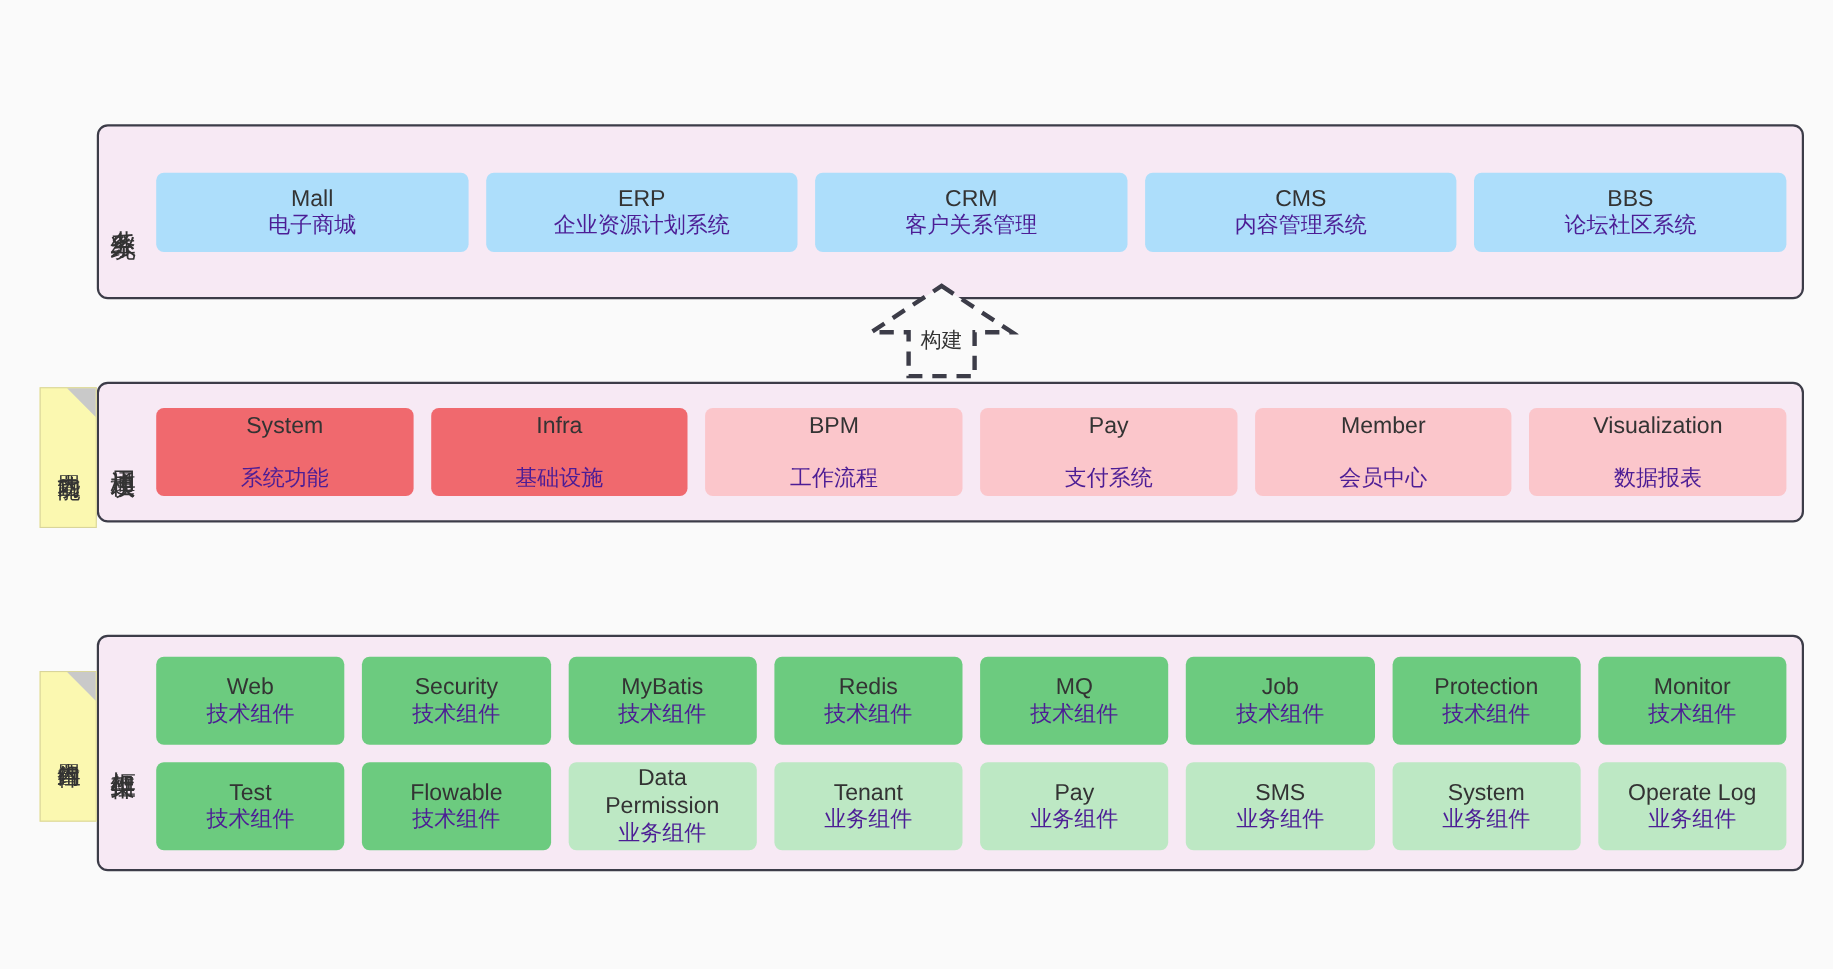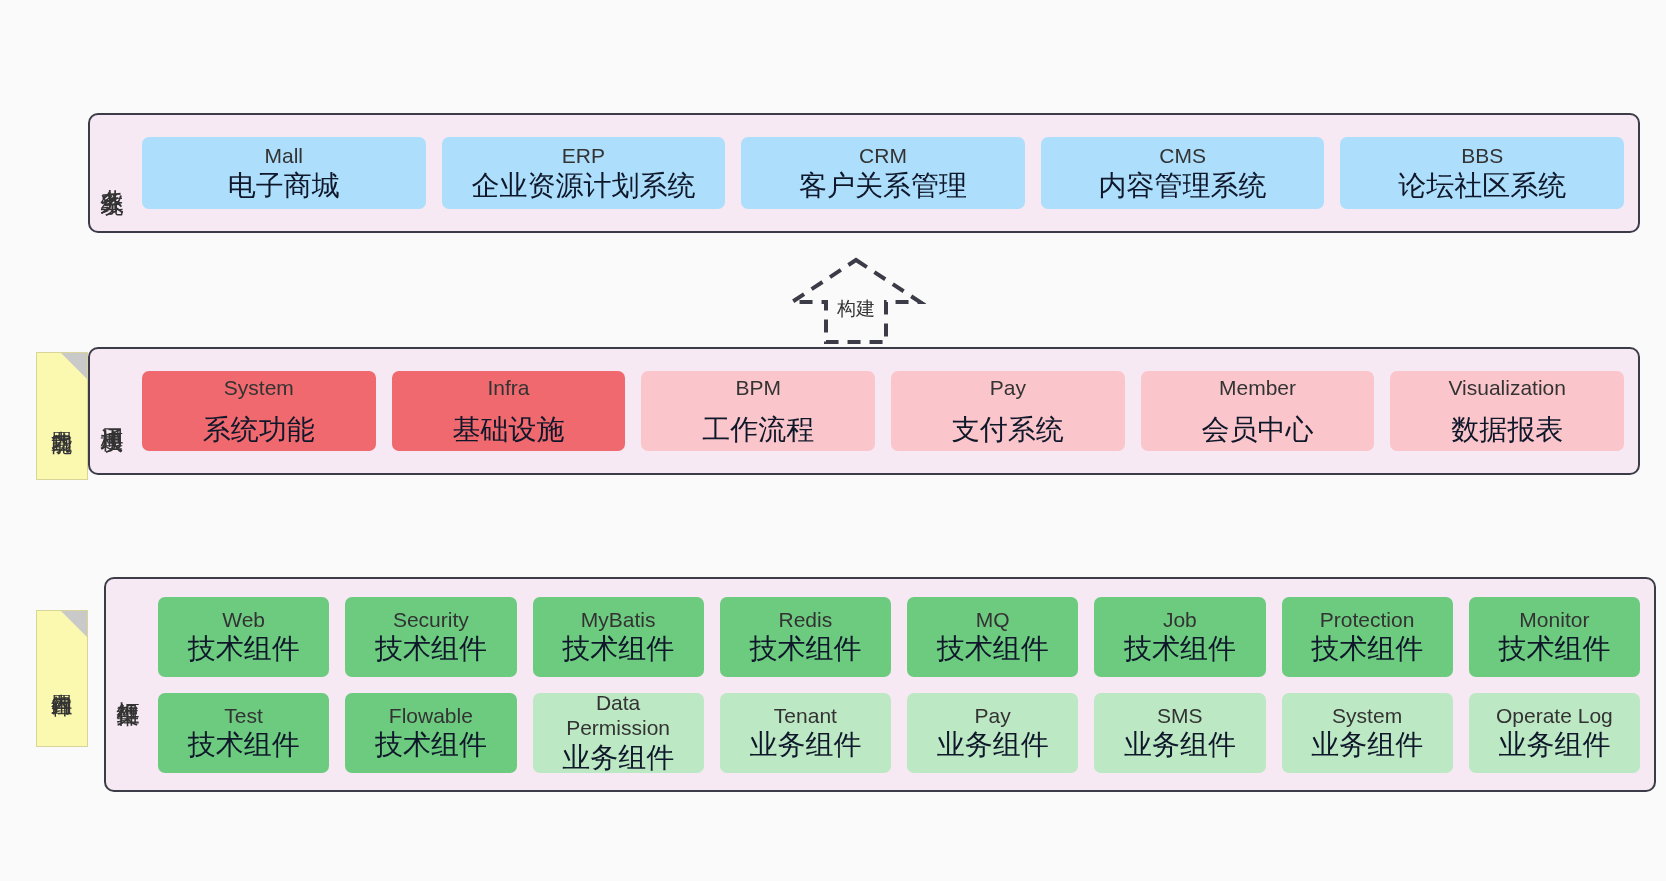--- a/index.html
+++ b/index.html
@@ -73,44 +73,44 @@
     box-sizing: border-box;
     text-align: center;
     padding: 4px 6px;
   }
   .card .en {
     font-size: 21px;
     line-height: 1.22;
     color: #333333;
   }
   .card .cn {
-    font-size: 28px;
+    font-size: 20px;
     line-height: 1.22;
-    color: #0f172a;
+    color: #4c1d95;
   }
 
   
   #layer-business {
     left: 88px;
     top: 113px;
     width: 1552px;
-    height: 120px;
+    height: 159px;
   }
   #layer-business .card { height: 72px; }
 
   #layer-common {
     left: 88px;
     top: 347px;
     width: 1552px;
     height: 128px;
   }
   #layer-common .card { height: 80px; justify-content: space-between; }
 
   #layer-framework {
-    left: 104px;
+    left: 88px;
     top: 577px;
     width: 1552px;
     height: 215px;
   }
   #layer-framework .card { height: 80px; }
   #layer-framework .layer-body { gap: 16px; padding-top: 4px; padding-bottom: 4px; }
 
   
   .note {
     position: absolute;

